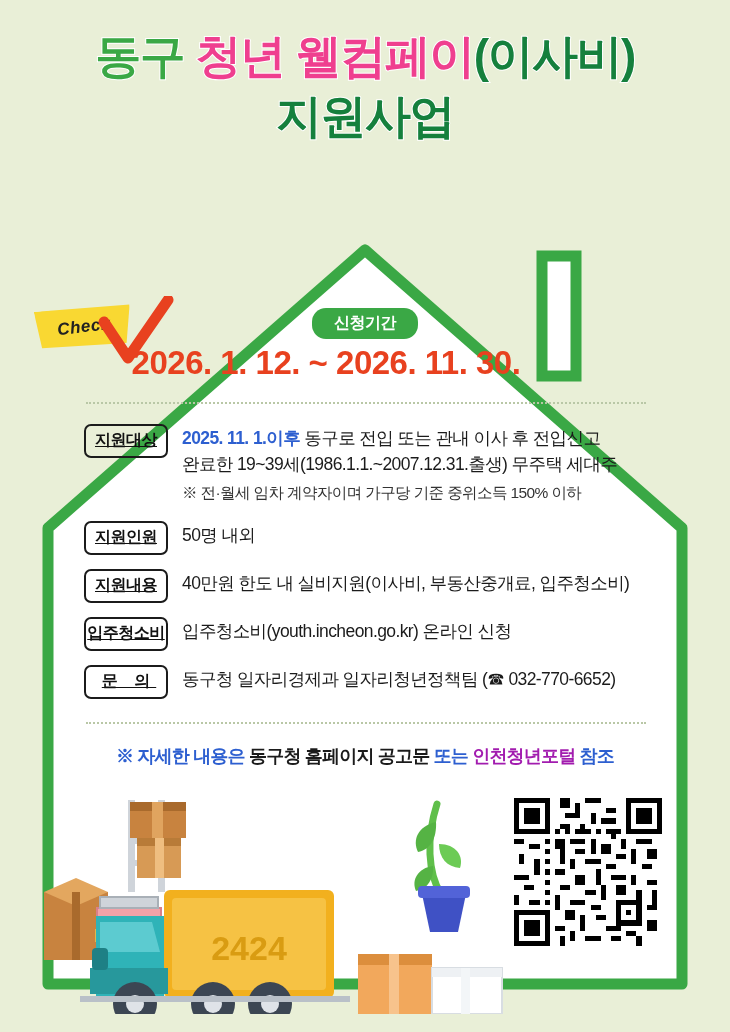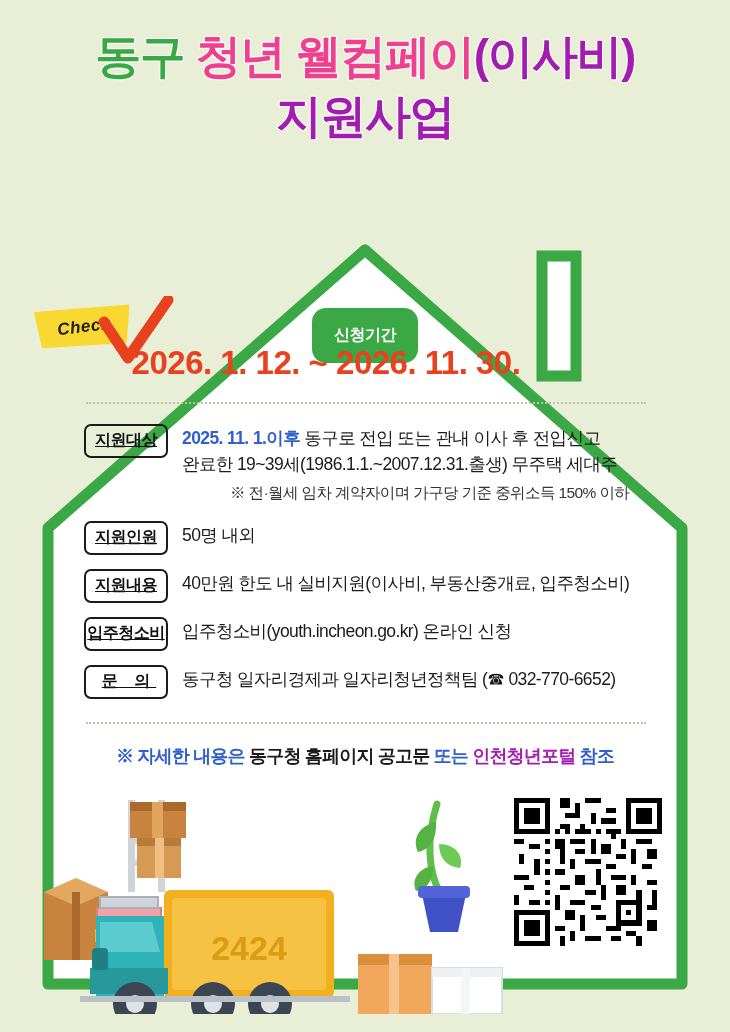--- a/index.html
+++ b/index.html
@@ -41,21 +41,21 @@
   }
   .title-main {
     font-size: 46px;
     font-weight: bold;
     line-height: 1.25;
     letter-spacing: -1.5px;
     margin-top: 2px;
   }
   .t-green { color: #3aa845; -webkit-text-stroke: 2px #ffffff; paint-order: stroke fill; }
   .t-pink  { color: #ef3f8f; -webkit-text-stroke: 2px #ffffff; paint-order: stroke fill; }
-  .t-blue  { color: #a21caf; -webkit-text-stroke: 2px #ffffff; paint-order: stroke fill; }
+  .t-blue  { color: #15803d; -webkit-text-stroke: 2px #ffffff; paint-order: stroke fill; }
 
   
   .house-svg {
     position: absolute;
     top: 228px;
     left: 34px;
     z-index: 1;
   }
 
   
@@ -90,21 +90,21 @@
 
   
   .period-pill {
     position: absolute;
     left: 50%;
     transform: translateX(-50%);
     top: 308px;
     background: #3aa845;
     color: #fff;
     border-radius: 14px;
-    padding: 17px 22px;
+    padding: 5px 22px;
     font-size: 16px;
     font-weight: bold;
     letter-spacing: -0.5px;
     z-index: 7;
   }
   .period-dates {
     position: absolute;
     left: 0;
     top: 344px;
     width: 652px;
@@ -248,21 +248,21 @@
 
   <div class="info">
 
     <div class="row" style="margin-bottom:16px;">
       <div class="tag">지원대상</div>
       <div class="val">
         <div>
           <span class="blue">2025. 11. 1.이후</span><span> 동구로 전입 또는 관내 이사 후 전입신고</span>
         </div>
         <div>완료한 19~39세(1986.1.1.~2007.12.31.출생) 무주택 세대주</div>
-        <div class="note" style="margin-top:4px;margin-left:48px;">※ 전·월세 임차 계약자이며 가구당 기준 중위소득 150% 이하</div>
+        <div class="note" style="margin-top:4px;">※ 전·월세 임차 계약자이며 가구당 기준 중위소득 150% 이하</div>
       </div>
     </div>
 
     <div class="row" style="margin-bottom:14px;">
       <div class="tag">지원인원</div>
       <div class="val">50명 내외</div>
     </div>
 
     <div class="row" style="margin-bottom:14px;">
       <div class="tag">지원내용</div>

